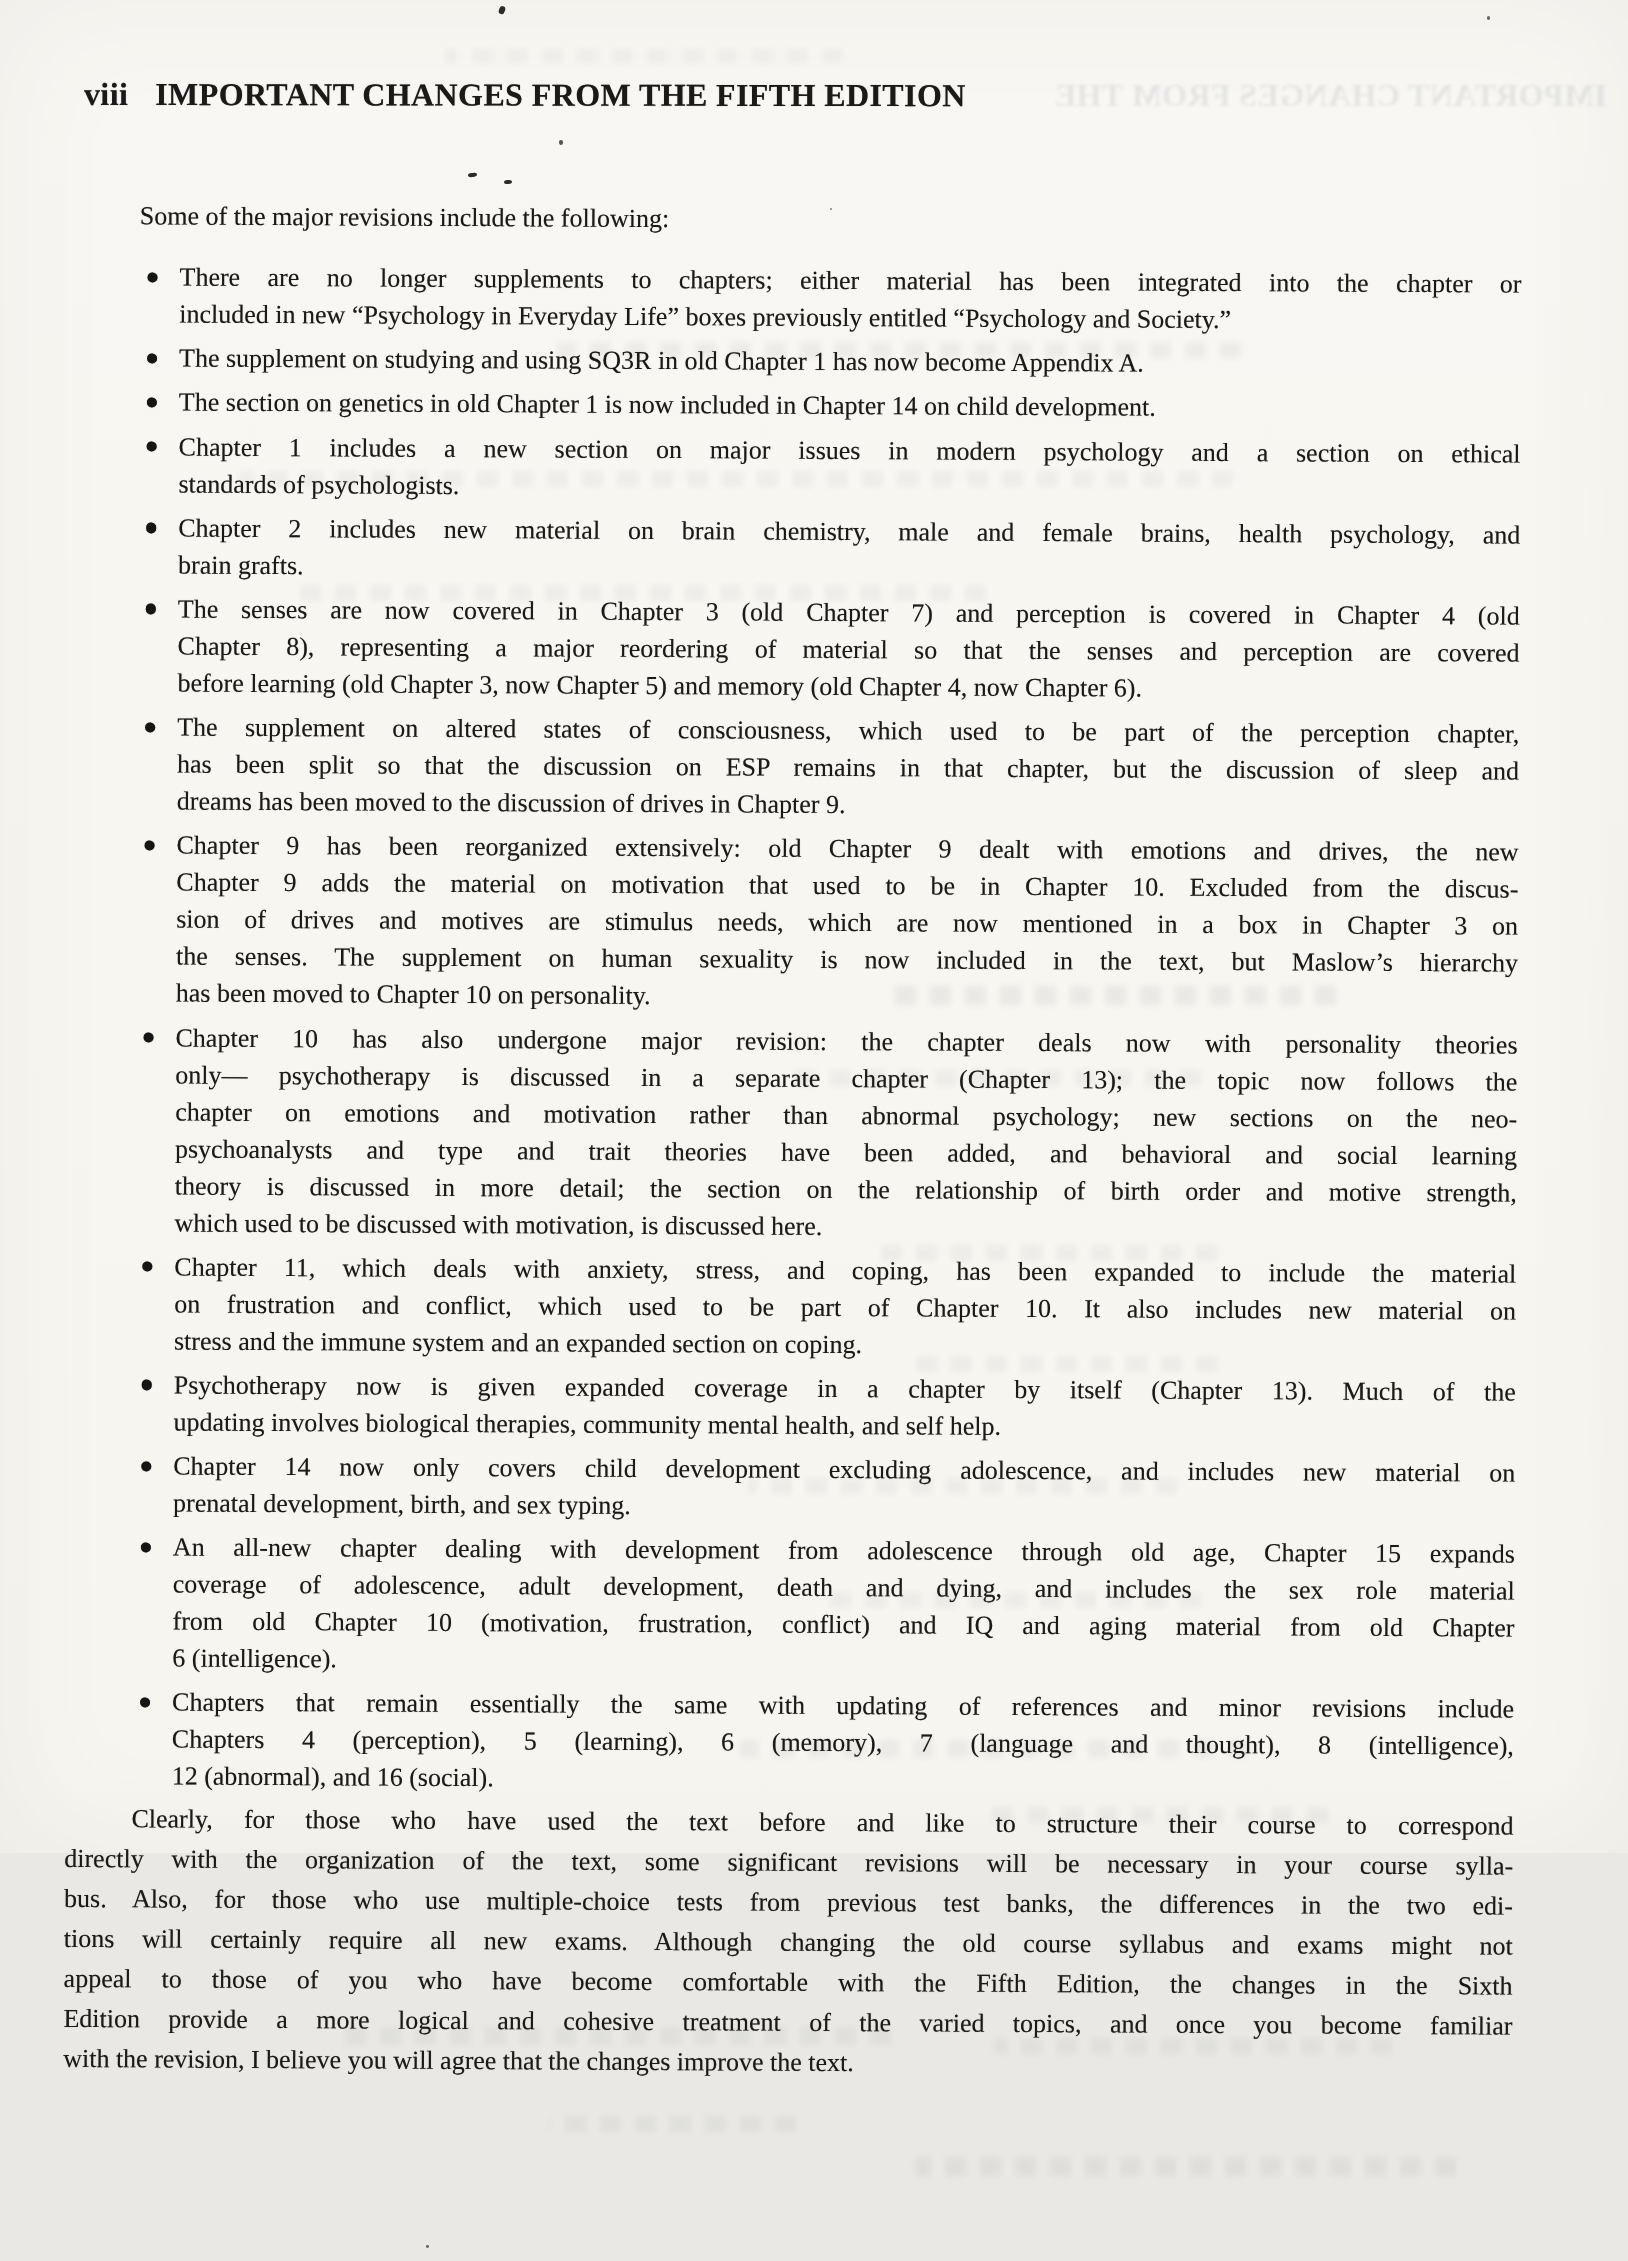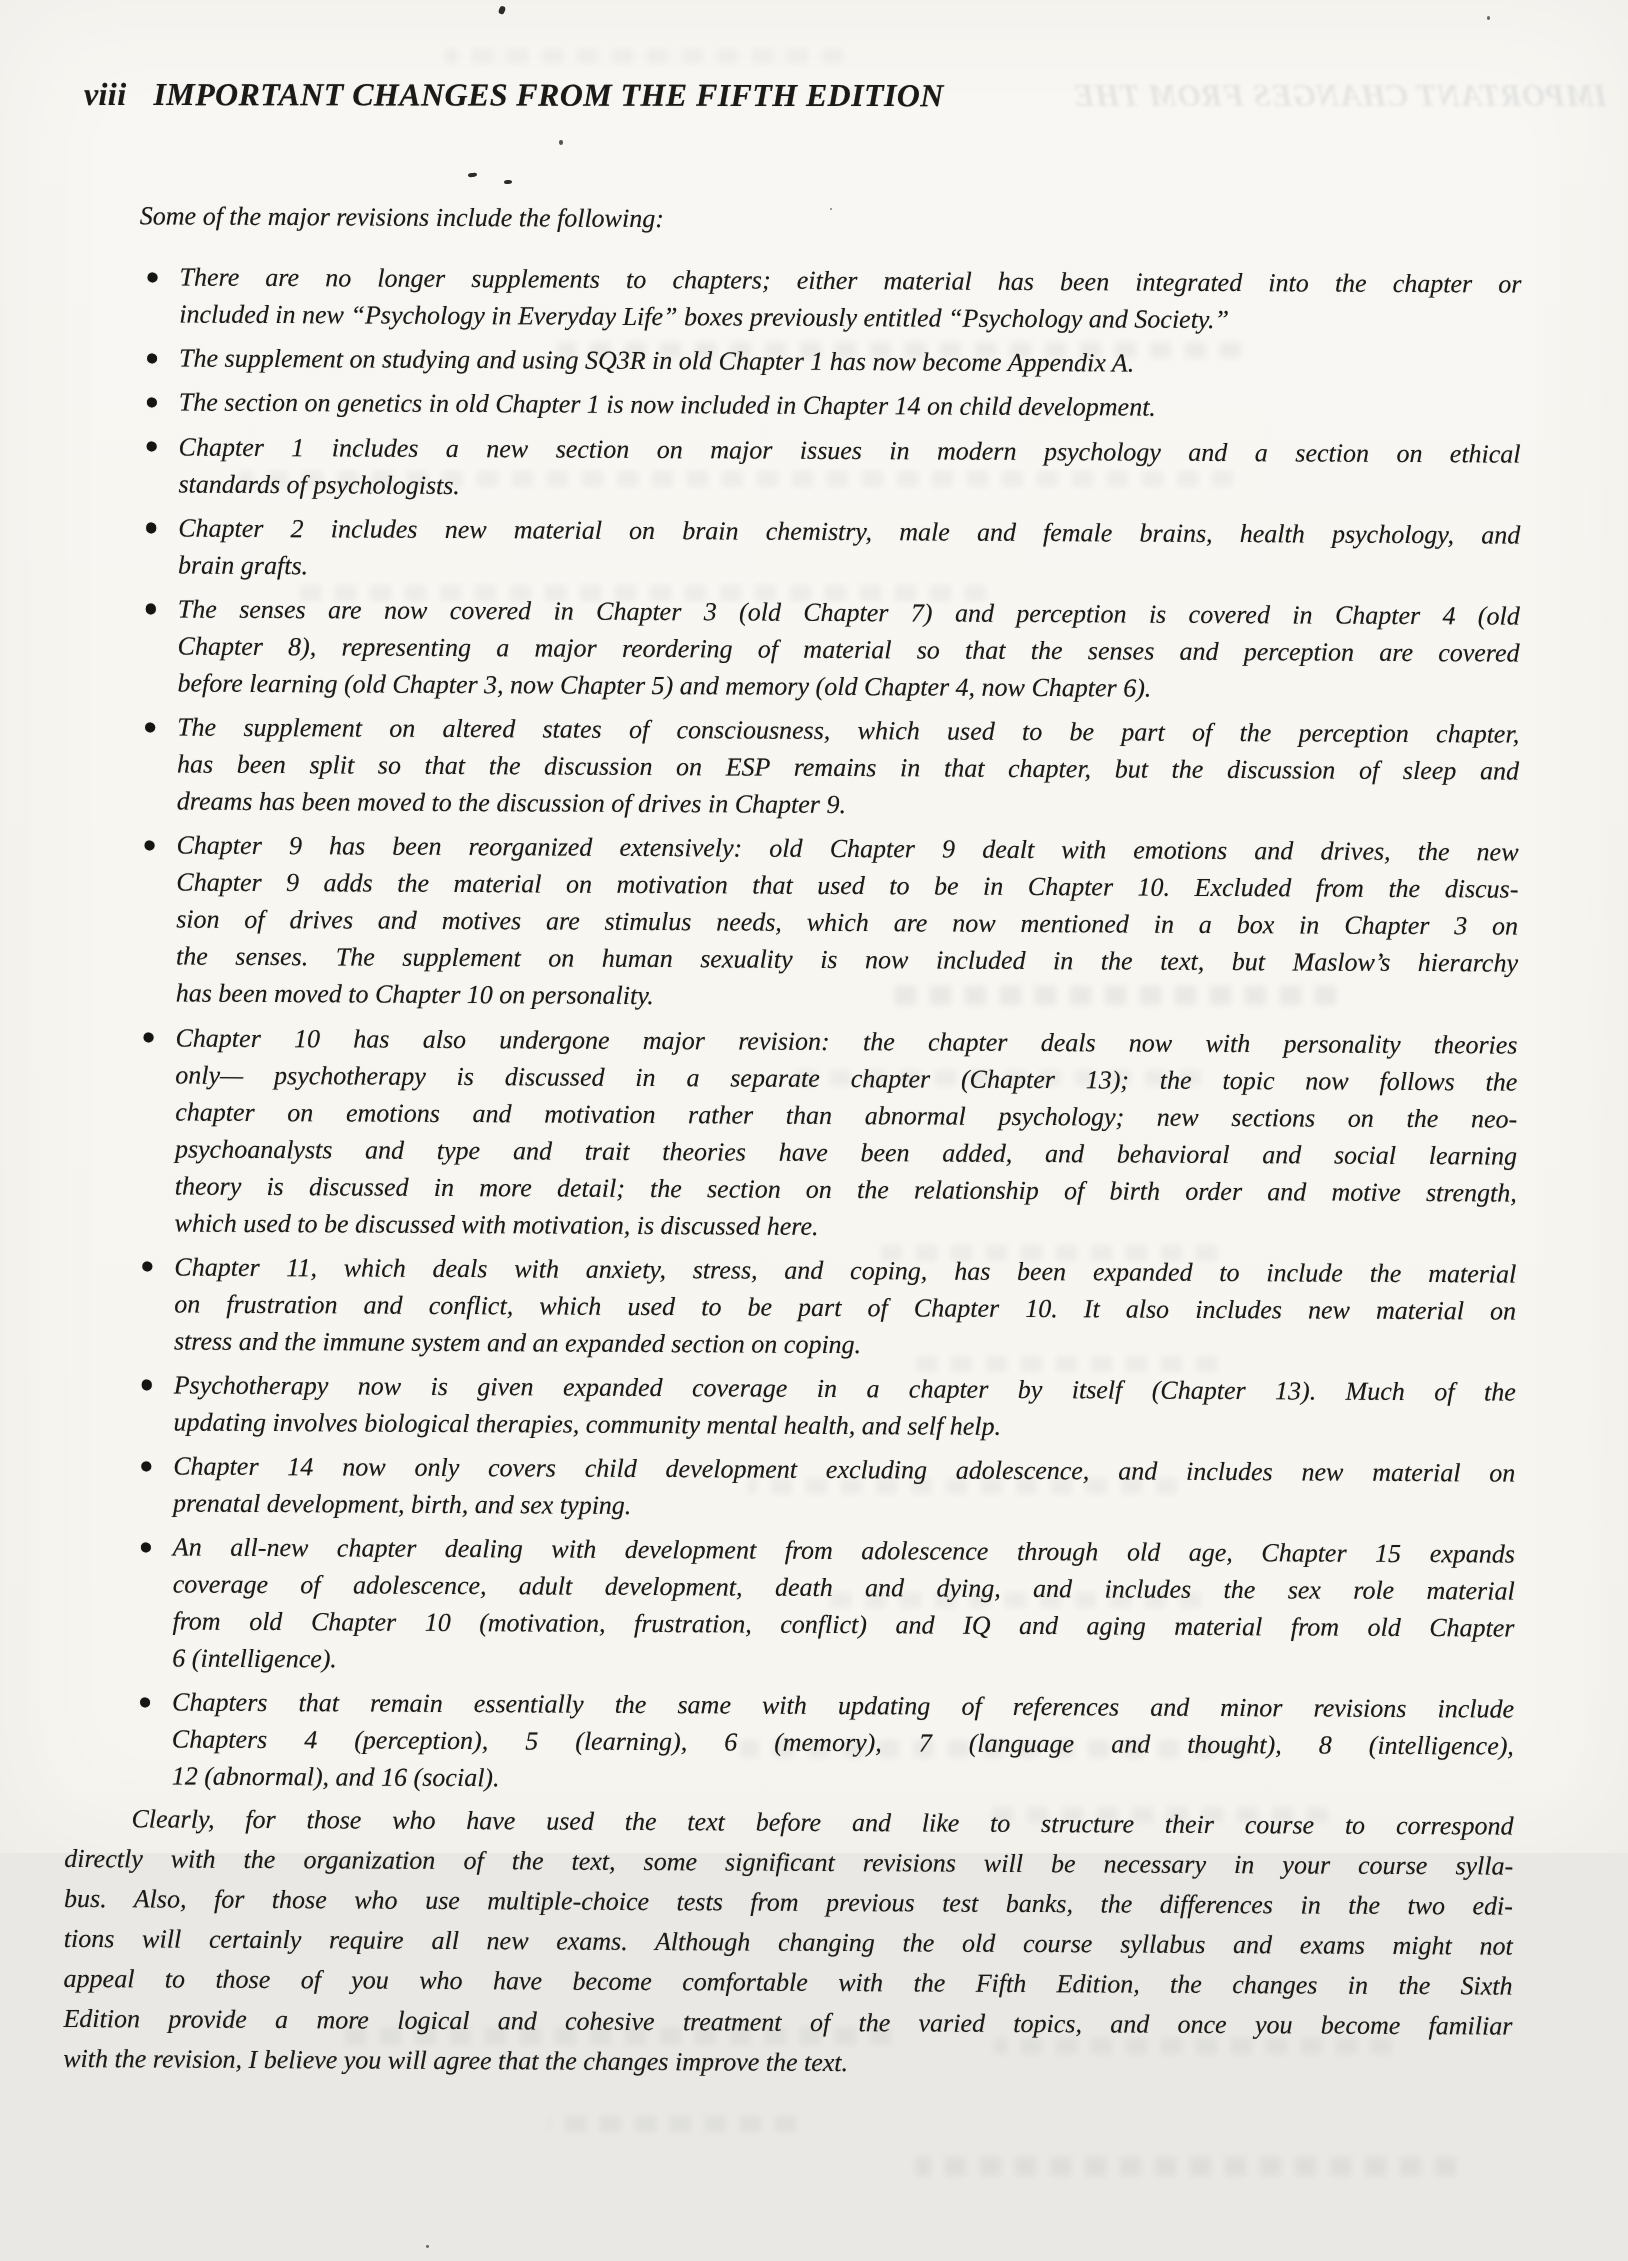--- a/index.html
+++ b/index.html
@@ -8,21 +8,20 @@
     overflow: hidden;
     background: #e9e8e4;
   }
   .page {
     position: relative;
     width: 1629px; height: 1853px;
     background: linear-gradient(180deg, #f8f7f3 0%, #f7f6f1 55%, #f6f5f0 100%);
     box-shadow: inset 0 0 127px rgba(90,85,70,0.06);
     font-family: "Liberation Serif", "DejaVu Serif", serif;
     color: #1b1a18;
-    font-style: italic;
   }
   
   .smudge {
     position: absolute;
     background: repeating-linear-gradient(90deg, rgba(40,45,62,0.9) 0 20.7px, rgba(40,45,62,0) 20.7px 35px);
     filter: blur(3.2px);
     border-radius: 2.4px;
     transform: scaleX(-1);
     pointer-events: none;
   }

